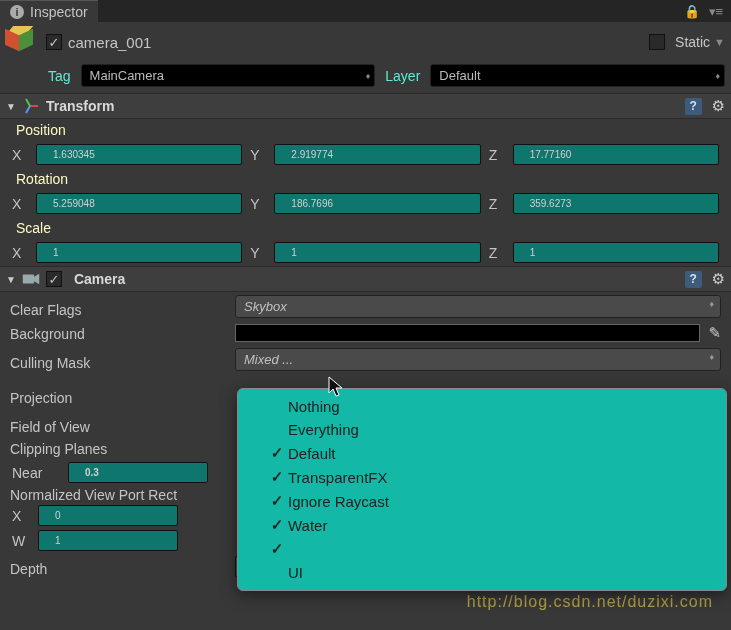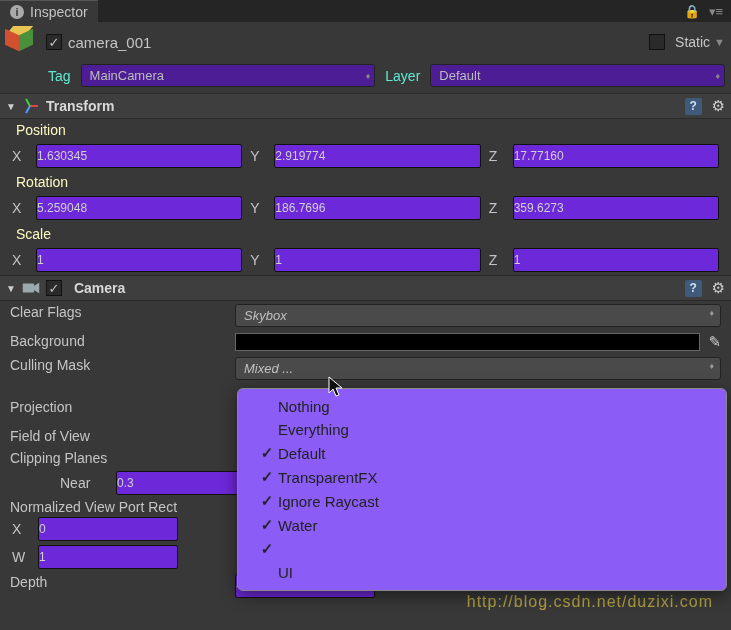--- a/index.html
+++ b/index.html
@@ -18,47 +18,47 @@
 .cube { width: 28px; height: 28px; position: relative; }
 .cube .top { position:absolute; width:20px; height:10px; background:#e8c552; transform:skewX(-40deg); left:3px; top:0; }
 .cube .left { position:absolute; width:14px; height:16px; background:#d05030; transform:skewY(25deg); left:-1px; top:6px; }
 .cube .right { position:absolute; width:14px; height:16px; background:#4a8f3a; transform:skewY(-25deg); left:13px; top:6px; }
 .checkbox { width:16px; height:16px; background:#2a2a2a; border:1px solid #111; display:inline-flex; align-items:center; justify-content:center; margin-right:6px; font-size:13px; color:#c4c4c4; }
 .obj-name { flex: 1; color:#c4c4c4; font-size:15px; }
 .static-box { display:flex; align-items:center; gap:4px;text-align:right; }
 .static-tri { color:#888; font-size:11px; }
 
 .tag-row { display:flex; align-items:center; padding:2px 6px 6px 48px; gap:10px; }
-.drop-field { background:#4c1d95; border:1px solid #222; border-radius:3px; display:flex; align-items:center; padding:3px 8px; font-size:13px; color:#bbb; flex:1; position:relative; }
+.drop-field { background:#000000; border:1px solid #222; border-radius:3px; display:flex; align-items:center; padding:3px 8px; font-size:13px; color:#bbb; flex:1; position:relative; }
 .drop-field .arrows { position:absolute; right:6px; color:#888; font-size:9px; letter-spacing:-2px; }
 .lbl { color:#5eead4; }
 
 .comp-head { display:flex; align-items:center; background:#3e3e3e; padding:3px 6px; border-top:1px solid #2a2a2a; border-bottom:1px solid #2a2a2a; gap:6px; }
 .fold { color:#ccc; font-size:10px; }
 .comp-icon { width:18px; height:18px; display:inline-flex; align-items:center; justify-content:center; }
 .comp-title { font-weight:bold; color:#d8d8d8; }
 .spacer { flex:1; }
 .help-icon { width:17px; height:17px; background:#3e5b7c; border-radius:2px; color:#cfe0f2; text-align:center; font-size:12px; line-height:17px; font-weight:bold; }
 .gear-icon { color:#ccc; font-size:15px; margin-left:4px; }
 
 .prop { padding:3px 16px; color:#fef9c3; }
 .vec-row { display:flex; align-items:center; padding:3px 12px; gap:8px; }
 .vec-row .axis-lbl { color:#c4c4c4; width:16px; }
-.num-field { background:#6d28d9; border:1px solid #111; border-radius:2px; padding:4px 0; color:#d0d0d0; font-size:12px; flex:1; min-width:0; }
-.prop-row { display:flex; align-items:flex-start; padding:3px 10px; }
+.num-field { background:#0f766e; border:1px solid #111; border-radius:2px; padding:4px 16px; color:#d0d0d0; font-size:10px; flex:1; min-width:0; }
+.prop-row { display:flex; align-items:flex-end; padding:3px 10px; }
 .prop-row .prop-lbl { width:225px; color:#c4c4c4; }
 .color-field { flex:1; height:18px; background:#000; border:1px solid #666; }
 .eyedrop { color:#ccc; margin-left:8px; font-size:15px; }
 .drop-right { flex:1; background:#4a4a4a; border:1px solid #222; border-radius:3px; padding:3px 8px; font-size:13px; font-style:italic; color:#c0c0c0; position:relative;}
 .drop-right .mini-arr { position:absolute; right:6px; color:#999; font-size:9px;}
 .nvpr { padding:2px 10px 0 10px; }
 .sub-vec { display:flex; align-items:center; padding:2px 12px; gap:10px; }
 .sub-vec .axis-lbl { width:16px; }
 
-.popup { position:absolute; background:#8b5cf6; border:1px solid #888; border-radius:6px; box-shadow:0 4px 16px rgba(0,0,0,0.5); color:#222; font-size:15px; z-index:10; padding:6px 6px; }
+.popup { position:absolute; background:#14b8a6; border:1px solid #888; border-radius:6px; box-shadow:0 4px 16px rgba(0,0,0,0.5); color:#222; font-size:15px; z-index:10; padding:6px 16px; }
 .popup-item { display:flex; align-items:center; padding:3px 18px 3px 12px; }
 .popup-item .check { width:22px; text-align:center; color:#222; font-weight:bold; }
 
 .cursor { position:absolute; z-index:20; font-size:18px; color:#111; pointer-events:none; }
 
 .watermark { position:absolute; bottom:19px; right:18px; color:#fde047; font-size:16px; opacity:0.6; letter-spacing:1px; z-index:5; }
 
 .tf-axes { position:relative; width:18px; height:18px; }
 .tf-axes span { position:absolute; left:8px; top:8px; width:8px; height:2px; transform-origin:left center; }
 .tf-axes .ax-r { background:#d44; transform:rotate(0deg); }
@@ -189,22 +189,22 @@
 <div class="prop-row" style="padding-top:16px;">
   <span class="prop-lbl">Projection</span>
 </div>
 <div class="prop-row" style="padding-top:10px;">
   <span class="prop-lbl">Field of View</span>
 </div>
 <div class="prop-row">
   <span class="prop-lbl">Clipping Planes</span>
 </div>
 <div class="sub-vec">
-  <span style="width:46px;margin-left:48px;">Near</span>
-  <span class="num-field" style="max-width:140px;">0.3</span>
+  <span style="width:46px;">Near</span>
+  <span class="num-field" style="max-width:140px;font-weight:bold;">0.3</span>
 </div>
 <div class="nvpr">Normalized View Port Rect</div>
 <div class="sub-vec">
   <span class="axis-lbl">X</span>
   <span class="num-field" style="max-width:140px;">0</span>
 </div>
 <div class="sub-vec">
   <span class="axis-lbl">W</span>
   <span class="num-field" style="max-width:140px;">1</span>
 </div>

